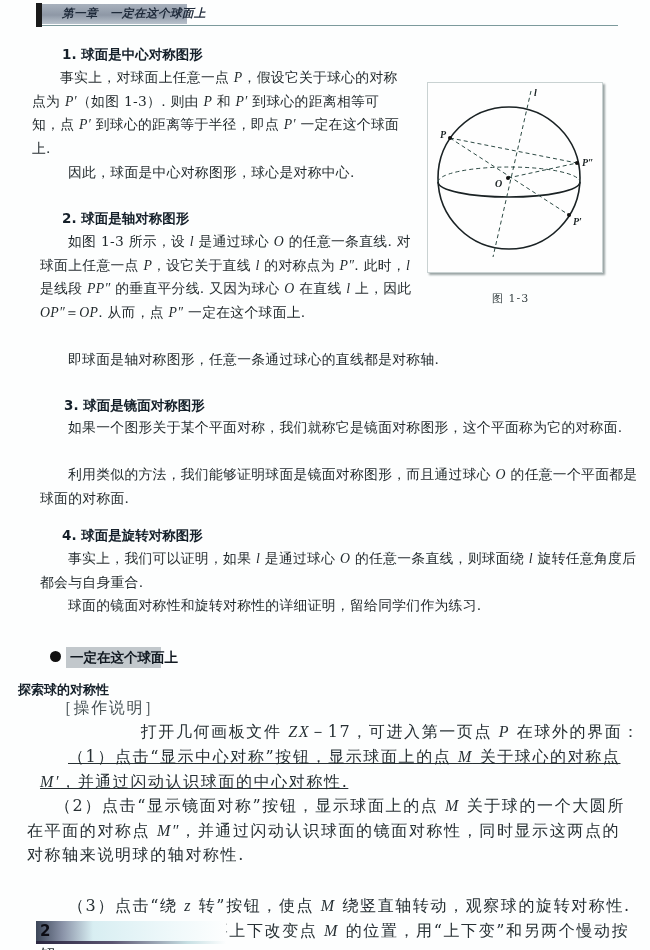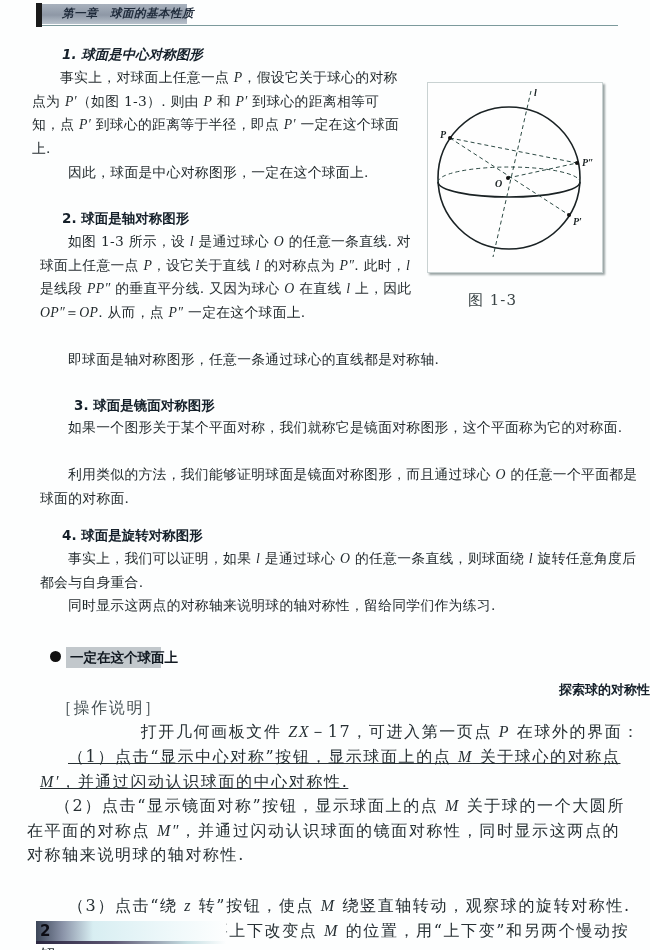--- a/index.html
+++ b/index.html
@@ -11,46 +11,46 @@
       background:linear-gradient(180deg,#a8b1bd 0%,#8e98a6 55%,#b9c2cc 100%);}
   .header-text{left:62px;top:6px;font-family:"DejaVu Sans","Liberation Sans",sans-serif;
       font-style:italic;font-weight:bold;font-size:11.5px;color:#1e2a3a;letter-spacing:0.5px;}
   .header-rule{left:42px;top:25px;width:576px;height:1px;background:#7c9a9c;}
   .h{font-family:"DejaVu Sans","Liberation Sans",sans-serif;font-weight:bold;font-size:13.5px;color:#15202a;}
   .p{font-size:13.8px;line-height:23.6px;letter-spacing:0.3px;color:#1e2629;}
   .ind{text-indent:28px;}
   .i{font-style:italic;font-family:"Liberation Serif","DejaVu Serif",serif;}
   .fig-box{left:427px;top:82px;width:174px;height:189px;border:1px solid #c9d2d2;
       box-shadow:2px 2px 2px #9aa4a4;background:#fefefe;}
-  .fig-cap{left:468px;top:291px;font-size:15px;color:#3a4446;letter-spacing:1px;}
+  .fig-cap{left:492px;top:291px;font-size:11px;color:#3a4446;letter-spacing:1px;}
   .cal-bullet{left:50px;top:651px;width:11px;height:11px;border-radius:50%;background:#111;}
   .cal-tab{left:66px;top:647px;width:95px;height:21px;background:#c2c8cc;}
   .cal-text{left:70px;top:649px;font-family:"DejaVu Sans","Liberation Sans",sans-serif;
       font-weight:bold;font-size:13.5px;color:#101820;}
-  .sub-title{left:0;width:650px;top:681px;text-align:right;padding-left:18px;box-sizing:border-box;
+  .sub-title{left:0;width:650px;top:681px;text-align:left;padding-left:18px;box-sizing:border-box;
       font-family:"DejaVu Sans","Liberation Sans",sans-serif;font-weight:bold;font-size:13px;color:#15202a;}
   .kai{font-size:16px;line-height:24.6px;letter-spacing:1.6px;color:#273034;}
   .footer-block{left:36px;top:921px;width:190px;height:22px;
       background:linear-gradient(90deg,#3c4658 0%,#8a93a8 14%,#d8eef2 30%,#eef8fa 70%,#fdfefe 100%);}
   .footer-line{left:36px;top:941px;width:190px;height:3px;
       background:linear-gradient(90deg,#2a2640 0%,#5a5470 40%,#c8e0e4 80%,#fdfefe 100%);}
   .page-num{left:40px;top:922px;font-family:"DejaVu Sans","Liberation Sans",sans-serif;font-weight:bold;
       font-size:15px;color:#0c0c14;}
 </style>
 </head>
 <body>
 
 <div class="abs header-bar"></div>
 <div class="abs header-tab"></div>
-<div class="abs header-text">第一章　球面的基本性质</div>
+<div class="abs header-text">第一章　一定在这个球面上</div>
 <div class="abs header-rule"></div>
 
-<div class="abs h" style="left:62px;top:46px;font-style:italic;">1. 球面是中心对称图形</div>
+<div class="abs h" style="left:62px;top:46px;">1. 球面是中心对称图形</div>
 <div class="abs p ind rich" style="left:32px;top:66px;width:370px;">事实上，对球面上任意一点 <span class="i">P</span>，假设它关于球心的对称点为 <span class="i">P′</span>（如图 1-3）. 则由 <span class="i">P</span> 和 <span class="i">P′</span> 到球心的距离相等可知，点 <span class="i">P′</span> 到球心的距离等于半径，即点 <span class="i">P′</span> 一定在这个球面上.</div>
-<div class="abs p ind rich" style="left:40px;top:161px;width:370px;">因此，球面是中心对称图形，一定在这个球面上.</div>
+<div class="abs p ind rich" style="left:40px;top:161px;width:370px;">因此，球面是中心对称图形，球心是对称中心.</div>
 
 <div class="abs h" style="left:62px;top:210px;">2. 球面是轴对称图形</div>
 <div class="abs p ind rich" style="left:40px;top:230px;width:372px;">如图 1-3 所示，设 <span class="i">l</span> 是通过球心 <span class="i">O</span> 的任意一条直线. 对球面上任意一点 <span class="i">P</span>，设它关于直线 <span class="i">l</span> 的对称点为 <span class="i">P″</span>. 此时，<span class="i">l</span> 是线段 <span class="i">PP″</span> 的垂直平分线. 又因为球心 <span class="i">O</span> 在直线 <span class="i">l</span> 上，因此 <span class="i">OP″</span>＝<span class="i">OP</span>. 从而，点 <span class="i">P″</span> 一定在这个球面上.</div>
 <div class="abs p ind rich" style="left:40px;top:348px;width:600px;">即球面是轴对称图形，任意一条通过球心的直线都是对称轴.</div>
 
 <div class="abs fig-box">
   <svg width="174" height="189" viewBox="427 82 174 189">
     <g fill="none" stroke="#1a2224" stroke-width="1.6">
       <circle cx="508" cy="177" r="71"></circle>
       <path d="M437 181 A71 15 0 0 0 579 181"></path>
@@ -72,27 +72,27 @@
       <text x="533" y="95">l</text>
       <text x="439" y="137">P</text>
       <text x="581" y="165">P″</text>
       <text x="494" y="186">O</text>
       <text x="572" y="224">P′</text>
     </g>
   </svg>
 </div>
 <div class="abs fig-cap">图 1-3</div>
 
-<div class="abs h" style="left:74px;top:397px;">3. 球面是镜面对称图形</div>
+<div class="abs h" style="left:64px;top:397px;">3. 球面是镜面对称图形</div>
 <div class="abs p ind rich" style="left:40px;top:416px;width:600px;">如果一个图形关于某个平面对称，我们就称它是镜面对称图形，这个平面称为它的对称面.</div>
 <div class="abs p ind rich" style="left:40px;top:463px;width:600px;">利用类似的方法，我们能够证明球面是镜面对称图形，而且通过球心 <span class="i">O</span> 的任意一个平面都是球面的对称面.</div>
 
 <div class="abs h" style="left:62px;top:527px;">4. 球面是旋转对称图形</div>
 <div class="abs p ind rich" style="left:40px;top:547px;width:600px;">事实上，我们可以证明，如果 <span class="i">l</span> 是通过球心 <span class="i">O</span> 的任意一条直线，则球面绕 <span class="i">l</span> 旋转任意角度后都会与自身重合.</div>
-<div class="abs p ind rich" style="left:40px;top:594px;width:600px;">同时显示这两点的对称轴来说明球的轴对称性，留给同学们作为练习.</div>
+<div class="abs p ind rich" style="left:40px;top:594px;width:600px;">球面的镜面对称性和旋转对称性的详细证明，留给同学们作为练习.</div>
 
 <div class="abs cal-bullet"></div>
 <div class="abs cal-tab"></div>
 <div class="abs cal-text">一定在这个球面上</div>
 <div class="abs sub-title">探索球的对称性</div>
 <div class="abs kai" style="left:56px;top:696px;color:#4a5558;">［操作说明］</div>
 <div class="abs kai ind rich" style="left:40px;top:720px;width:600px;text-align:right;">打开几何画板文件 <span class="i">ZX</span>－17，可进入第一页点 <span class="i">P</span> 在球外的界面：</div>
 <div class="abs kai ind rich" style="left:40px;top:745px;width:600px;text-decoration:underline;">（1）点击“显示中心对称”按钮，显示球面上的点 <span class="i">M</span> 关于球心的对称点 <span class="i">M′</span>，并通过闪动认识球面的中心对称性.</div>
 <div class="abs kai ind rich" style="left:27px;top:794px;width:600px;">（2）点击“显示镜面对称”按钮，显示球面上的点 <span class="i">M</span> 关于球的一个大圆所在平面的对称点 <span class="i">M″</span>，并通过闪动认识球面的镜面对称性，同时显示这两点的对称轴来说明球的轴对称性.</div>
 <div class="abs kai ind rich" style="left:40px;top:846px;width:600px;margin-top:48px;">（3）点击“绕 <span class="i">z</span> 转”按钮，使点 <span class="i">M</span> 绕竖直轴转动，观察球的旋转对称性. 后面是两个慢动按钮. 要上下改变点 <span class="i">M</span> 的位置，用“上下变”和另两个慢动按钮.</div>

